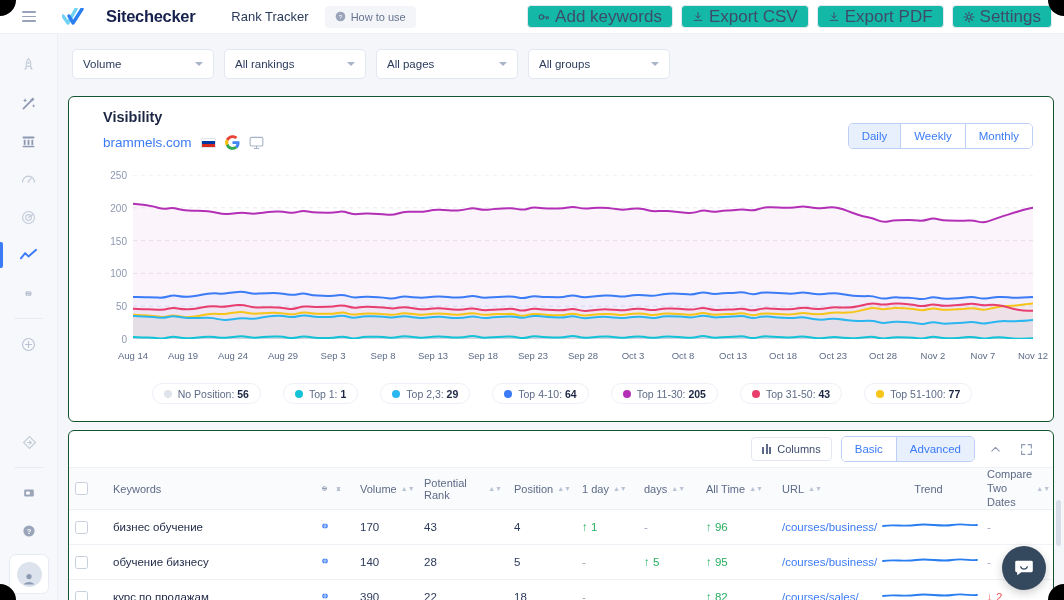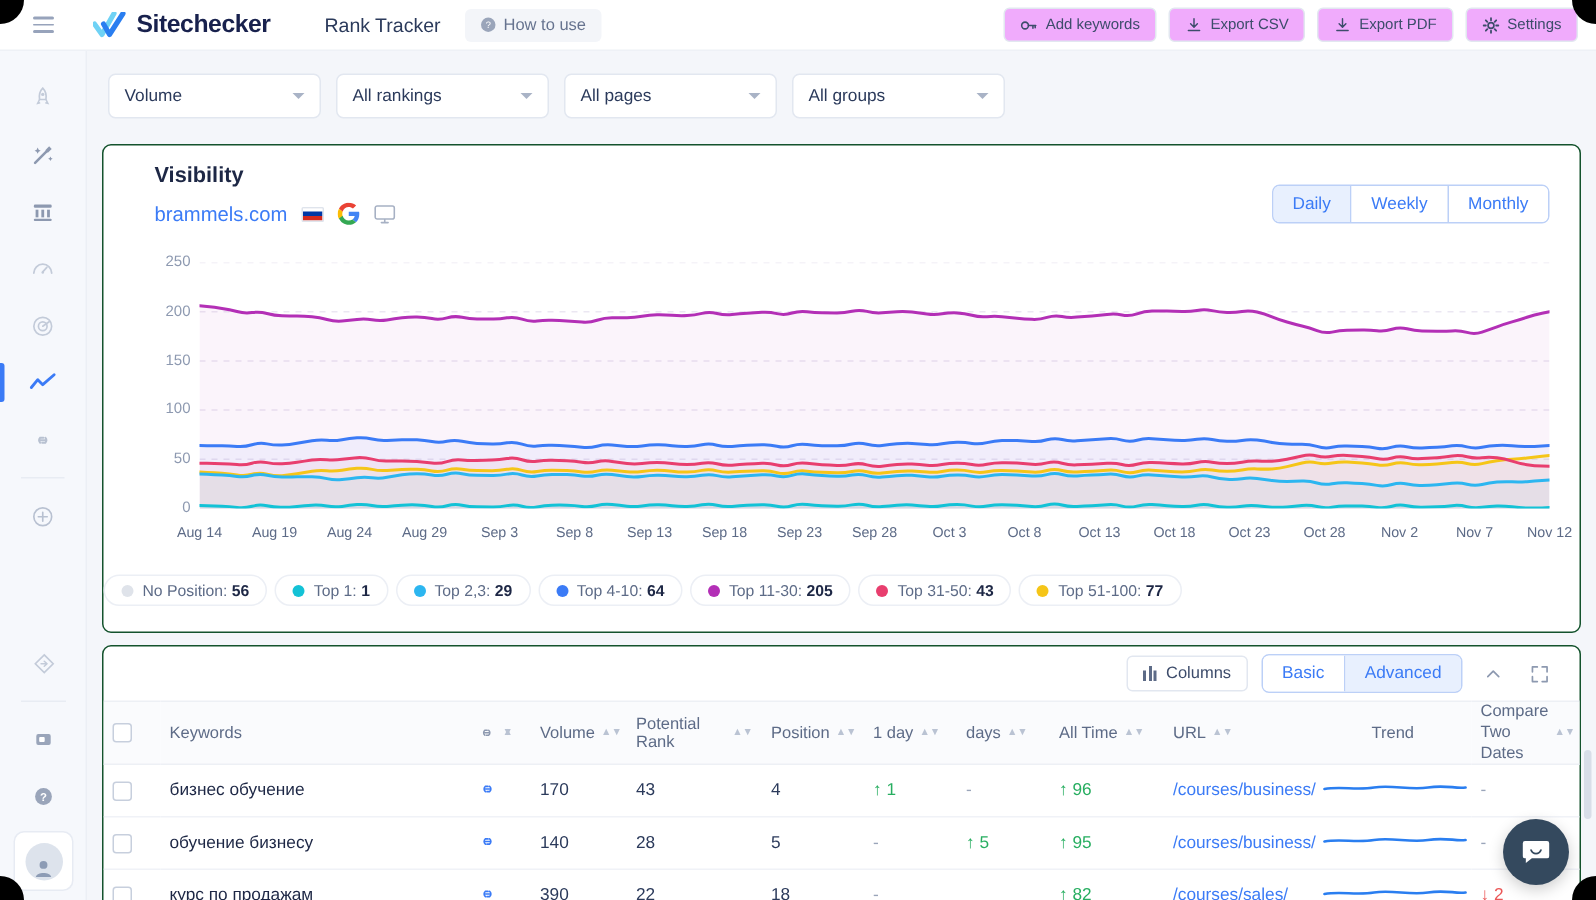--- a/index.html
+++ b/index.html
@@ -12,32 +12,32 @@
 
   
   .topbar {
     position: absolute; top: 0; left: 0; width: 1064px; height: 34px;
     background: #ffffff; display: flex; align-items: center;
     border-bottom: 1px solid #eef1f6; z-index: 30;
   }
   .burger { width: 34px; display: flex; flex-direction: column; gap: 3px;
             align-items: center; margin-left: 12px; cursor: pointer; }
   .burger i { display: block; width: 14px; height: 1.6px; background: #97a3bb; border-radius: 2px; }
-  .brand { display: flex; align-items: center; gap: 7px; margin-left: 16px; }
+  .brand { display: flex; align-items: center; gap: 22px; margin-left: 16px; }
   .brand-name { font-size: 16.5px; font-weight: bold; color: #18214d; letter-spacing: -.3px; }
   .page-title { margin-left: 36px; font-size: 13px; color: #2b3a5b; font-weight: 500; }
   .howto {
     margin-left: 16px; height: 22px; padding: 0 10px; border-radius: 4px;
     background: #f3f5f9; display: flex; align-items: center; gap: 5px;
     font-size: 11px; color: #66738f; cursor: pointer;
   }
   .topbar-right { margin-left: auto; display: flex; gap: 8px; margin-right: 12px; }
   .tbtn {
     height: 23px; padding: 0 10px; border: 1px solid #e2e7f0; border-radius: 4px;
-    background: #f0abfc; font-size: 10px; color: #3d4c6b; display: flex;
+    background: #14b8a6; font-size: 17px; color: #3d4c6b; display: flex;
     align-items: center; gap: 5px; cursor: pointer; white-space: nowrap;
   }
 
   
   .rail {
     position: absolute; top: 34px; left: 0; width: 58px; height: 566px;
     background: #f6f8fc; border-right: 1px solid #eceff5; z-index: 20;
   }
   .rail-group { padding-top: 12px; }
   .rail-item {
@@ -112,21 +112,21 @@
   .chart-wrap { position: absolute; top: 78px; left: 24px; width: 940px; height: 200px; }
   .ylabels { position: absolute; left: 0; top: 0; width: 34px; height: 164px; }
   .ylabels div { position: absolute; right: 0; font-size: 10px; color: #8d99b0;
                  transform: translateY(-50%); }
   .plot { position: absolute; left: 40px; top: 0; width: 900px; height: 164px; }
   .xlabels { position: absolute; left: 40px; top: 175px; width: 900px; height: 14px; }
   .xlabels div { position: absolute; font-size: 9.5px; color: #5d6b87;
                  transform: translateX(-50%); white-space: nowrap; }
 
   .legend { position: absolute; top: 286px; left: 0; width: 986px;
-            display: flex; gap: 5px; flex-wrap: wrap; }
+            display: flex; justify-content: center; gap: 22px; flex-wrap: wrap; }
   .lg { height: 21px; padding: 0 11px; border: 1px solid #eceff5; border-radius: 11px;
         display: flex; align-items: center; gap: 6px; font-size: 10.5px;
         color: #5d6b87; background: #fff; cursor: pointer; }
   .lg b { color: #1d2745; font-weight: bold; }
   .dot { width: 8px; height: 8px; border-radius: 50%; }
 
   
   .card-tbl { top: 430px; height: 190px; border-radius: 6px 6px 0 0; overflow: hidden; }
   .tbl-toolbar { height: 36px; display: flex; align-items: center;
                  justify-content: flex-end; gap: 9px; padding-right: 16px; }

